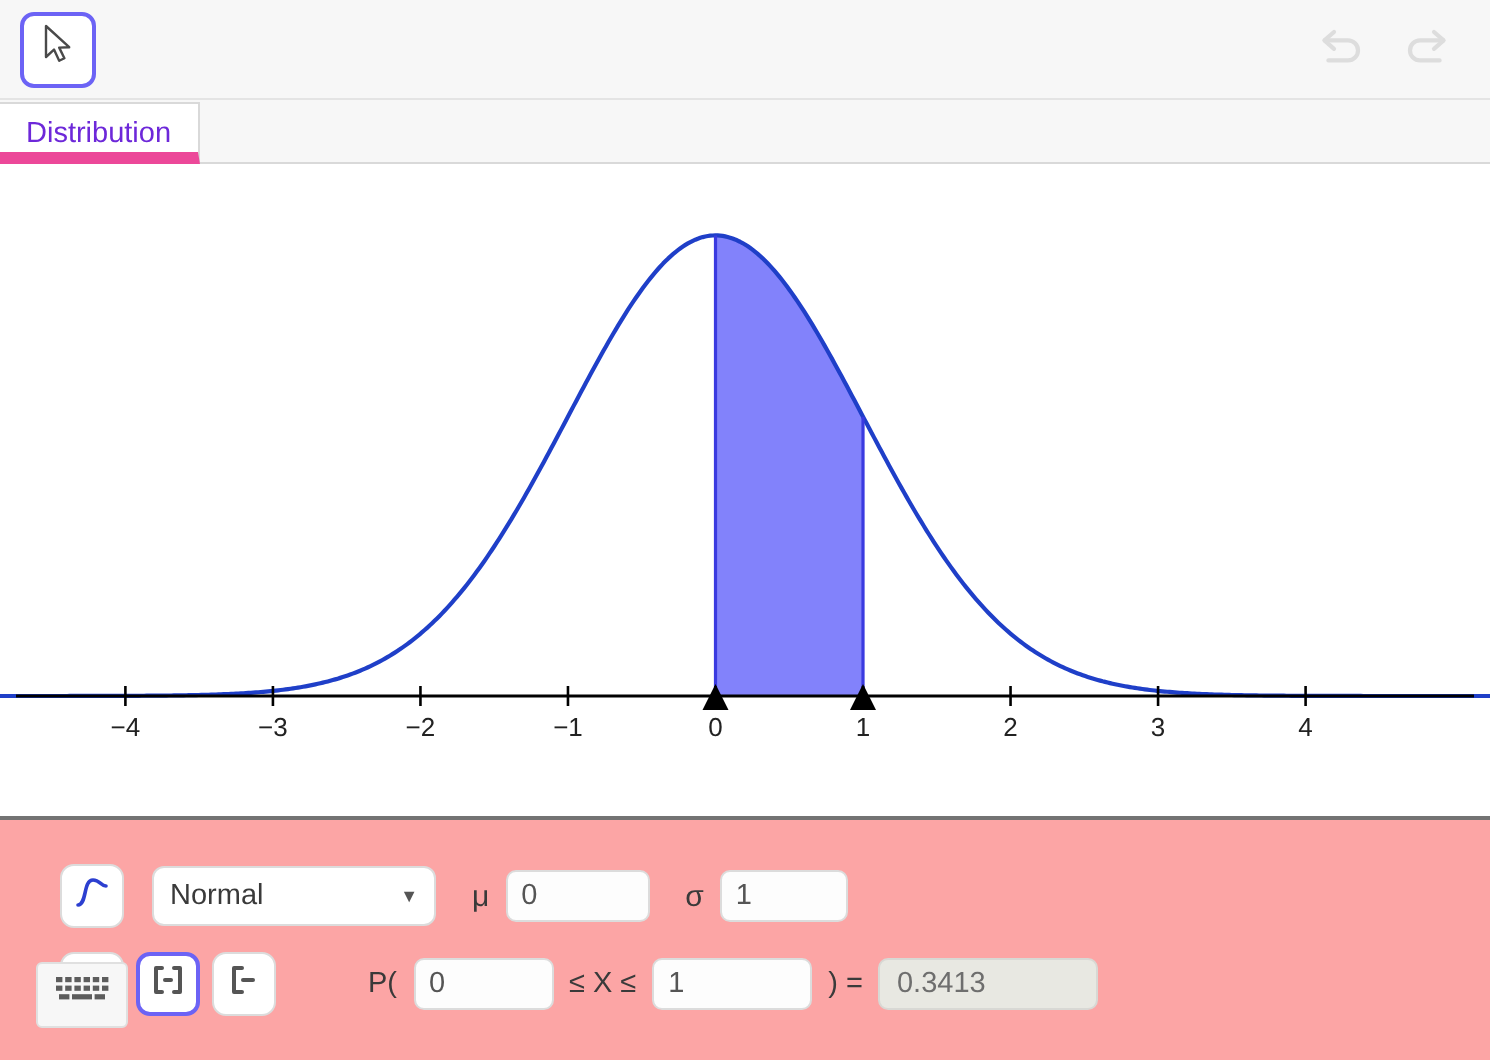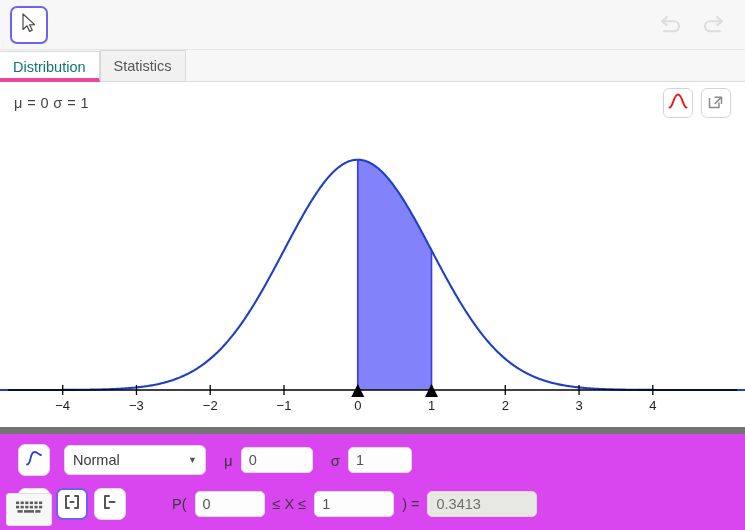--- a/index.html
+++ b/index.html
@@ -83,22 +83,22 @@
     color: #555555;
     background: #f1f1f1;
     border: 1px solid #d9d9d9;
     border-bottom: none;
     box-sizing: border-box;
     cursor: pointer;
     white-space: nowrap;
   }
   .tab.active {
     background: #ffffff;
-    color: #0f766e;
-    border-bottom: 4px solid #ec4899;
+    color: #6d28d9;
+    border-bottom: 6px solid #ec4899;
     margin-bottom: -1px;
   }
   .tab:first-child { border-left: none; }
 
   
   .params-row {
     height: 42px;
     display: flex;
     align-items: center;
     padding: 0 14px;
@@ -134,24 +134,24 @@
   .graph-wrap {
     flex: 1 1 auto;
     position: relative;
     background: #ffffff;
     overflow: hidden;
   }
   .graph-svg { display: block; }
 
   
   .controls {
-    background: #d946ef;
-    border-top: 7px solid #737373;
+    background: #fca5a5;
+    border-top: 2px solid #737373;
     flex: 0 0 auto;
-    padding: 4px;
+    padding: 16px;
   }
   .ctrl-row {
     display: flex;
     align-items: center;
     height: 44px;
     padding: 0 14px;
     box-sizing: border-box;
     gap: 0;
   }
   .icon-btn {
@@ -279,44 +279,22 @@
             <path d="M18 4 L22.8 8.2 L18 12.4" fill="none" stroke="#dddddd" stroke-width="2.1" stroke-linecap="round" stroke-linejoin="round"></path>
             <path d="M22.6 8.2 H11 a5 5 0 0 0 0 10 H20.8" fill="none" stroke="#dddddd" stroke-width="2.1" stroke-linecap="round"></path>
           </svg>
         </span>
       </div>
     </div>
   </div>
 
   <div class="tabs">
     <div class="tab active">Distribution</div>
-    <div class="tab">Statistics</div>
   </div>
 
-  <div class="params-row">
-    <div class="params-text">μ = 0  σ = 1</div>
-    <div class="params-right">
-      <div class="sq-btn">
-        <span>
-          <svg width="20" height="18" viewBox="0 0 20 18">
-            <path d="M1.5 15.5 C5 15.5 5.6 2.5 10 2.5 C14.4 2.5 15 15.5 18.5 15.5" fill="none" stroke="#e02020" stroke-width="2" stroke-linecap="round"></path>
-          </svg>
-        </span>
-      </div>
-      <div class="sq-btn">
-        <span>
-          <svg width="18" height="18" viewBox="0 0 18 18">
-            <path d="M2.5 6 L2.5 15.5 L12 15.5 L12 10.5" fill="none" stroke="#8a8a8a" stroke-width="1.5" stroke-linejoin="round"></path>
-            <path d="M7.5 5.2 L14.5 5.2 L14.5 12" fill="none" stroke="#8a8a8a" stroke-width="1.5" stroke-linejoin="round"></path>
-            <path d="M14.3 5.4 L7.8 11.9" fill="none" stroke="#8a8a8a" stroke-width="1.5"></path>
-          </svg>
-        </span>
-      </div>
-    </div>
-  </div>
 
   <div class="graph-wrap">
     <svg class="graph-svg" id="graph" width="745" height="302" viewBox="0 0 745 302">
       <g>
         <path id="fillpath" fill="#7b7bfb" fill-opacity="0.95" stroke="none" d="M357.75 266 L357.75 35.70 L358.08 35.70 L358.42 35.71 L358.75 35.72 L359.09 35.74 L359.42 35.76 L359.76 35.79 L360.09 35.82 L360.43 35.85 L360.77 35.89 L361.10 35.94 L361.44 35.99 L361.77 36.04 L362.11 36.10 L362.44 36.17 L362.78 36.24 L363.11 36.31 L363.45 36.39 L363.78 36.47 L364.12 36.56 L364.45 36.65 L364.79 36.75 L365.12 36.85 L365.46 36.96 L365.79 37.07 L366.13 37.18 L366.46 37.30 L366.80 37.43 L367.14 37.56 L367.47 37.69 L367.81 37.83 L368.14 37.98 L368.48 38.12 L368.81 38.28 L369.15 38.44 L369.48 38.60 L369.82 38.76 L370.15 38.94 L370.49 39.11 L370.82 39.29 L371.16 39.48 L371.49 39.67 L371.83 39.86 L372.16 40.06 L372.50 40.26 L372.84 40.47 L373.17 40.68 L373.51 40.90 L373.84 41.12 L374.18 41.34 L374.51 41.57 L374.85 41.81 L375.18 42.05 L375.52 42.29 L375.85 42.54 L376.19 42.79 L376.52 43.04 L376.86 43.30 L377.19 43.57 L377.53 43.84 L377.86 44.11 L378.20 44.39 L378.54 44.67 L378.87 44.95 L379.21 45.24 L379.54 45.54 L379.88 45.84 L380.21 46.14 L380.55 46.44 L380.88 46.75 L381.22 47.07 L381.55 47.39 L381.89 47.71 L382.22 48.04 L382.56 48.37 L382.89 48.70 L383.23 49.04 L383.56 49.38 L383.90 49.73 L384.23 50.08 L384.57 50.44 L384.91 50.79 L385.24 51.16 L385.58 51.52 L385.91 51.89 L386.25 52.26 L386.58 52.64 L386.92 53.02 L387.25 53.41 L387.59 53.80 L387.92 54.19 L388.26 54.58 L388.59 54.98 L388.93 55.39 L389.26 55.79 L389.60 56.20 L389.93 56.62 L390.27 57.03 L390.61 57.45 L390.94 57.88 L391.28 58.31 L391.61 58.74 L391.95 59.17 L392.28 59.61 L392.62 60.05 L392.95 60.49 L393.29 60.94 L393.62 61.39 L393.96 61.84 L394.29 62.30 L394.63 62.76 L394.96 63.23 L395.30 63.69 L395.63 64.16 L395.97 64.63 L396.31 65.11 L396.64 65.59 L396.98 66.07 L397.31 66.56 L397.65 67.04 L397.98 67.53 L398.32 68.03 L398.65 68.52 L398.99 69.02 L399.32 69.53 L399.66 70.03 L399.99 70.54 L400.33 71.05 L400.66 71.56 L401.00 72.08 L401.33 72.59 L401.67 73.12 L402.00 73.64 L402.34 74.16 L402.68 74.69 L403.01 75.22 L403.35 75.76 L403.68 76.29 L404.02 76.83 L404.35 77.37 L404.69 77.91 L405.02 78.46 L405.36 79.01 L405.69 79.56 L406.03 80.11 L406.36 80.66 L406.70 81.22 L407.03 81.78 L407.37 82.34 L407.70 82.90 L408.04 83.47 L408.38 84.03 L408.71 84.60 L409.05 85.17 L409.38 85.74 L409.72 86.32 L410.05 86.90 L410.39 87.47 L410.72 88.05 L411.06 88.64 L411.39 89.22 L411.73 89.80 L412.06 90.39 L412.40 90.98 L412.73 91.57 L413.07 92.16 L413.40 92.75 L413.74 93.35 L414.08 93.95 L414.41 94.54 L414.75 95.14 L415.08 95.74 L415.42 96.35 L415.75 96.95 L416.09 97.56 L416.42 98.16 L416.76 98.77 L417.09 99.38 L417.43 99.99 L417.76 100.60 L418.10 101.21 L418.43 101.82 L418.77 102.44 L419.10 103.05 L419.44 103.67 L419.77 104.29 L420.11 104.91 L420.45 105.53 L420.78 106.15 L421.12 106.77 L421.45 107.39 L421.79 108.01 L422.12 108.64 L422.46 109.26 L422.79 109.89 L423.13 110.51 L423.46 111.14 L423.80 111.77 L424.13 112.40 L424.47 113.02 L424.80 113.65 L425.14 114.28 L425.47 114.91 L425.81 115.55 L426.15 116.18 L426.48 116.81 L426.82 117.44 L427.15 118.07 L427.49 118.71 L427.82 119.34 L428.16 119.97 L428.49 120.61 L428.83 121.24 L429.16 121.87 L429.50 122.51 L429.83 123.14 L430.17 123.78 L430.50 124.41 L430.84 125.05 L431.17 125.68 L431.51 126.32 L431.51 266 Z"></path>
       </g>
       <g>
         <path id="curvepath" fill="none" stroke="#1f3fc8" stroke-width="2.1" stroke-linejoin="round" stroke-linecap="round" d="M0.00 266.00 L1.24 266.00 L2.48 266.00 L3.73 266.00 L4.97 266.00 L6.21 266.00 L7.45 266.00 L8.69 266.00 L9.93 266.00 L11.18 266.00 L12.42 266.00 L13.66 266.00 L14.90 266.00 L16.14 265.99 L17.38 265.99 L18.63 265.99 L19.87 265.99 L21.11 265.99 L22.35 265.99 L23.59 265.99 L24.83 265.99 L26.08 265.99 L27.32 265.99 L28.56 265.99 L29.80 265.99 L31.04 265.99 L32.28 265.99 L33.53 265.99 L34.77 265.98 L36.01 265.98 L37.25 265.98 L38.49 265.98 L39.73 265.98 L40.98 265.98 L42.22 265.98 L43.46 265.97 L44.70 265.97 L45.94 265.97 L47.18 265.97 L48.43 265.97 L49.67 265.96 L50.91 265.96 L52.15 265.96 L53.39 265.95 L54.63 265.95 L55.88 265.95 L57.12 265.94 L58.36 265.94 L59.60 265.93 L60.84 265.93 L62.08 265.93 L63.33 265.92 L64.57 265.91 L65.81 265.91 L67.05 265.90 L68.29 265.90 L69.53 265.89 L70.77 265.88 L72.02 265.87 L73.26 265.86 L74.50 265.86 L75.74 265.85 L76.98 265.84 L78.23 265.82 L79.47 265.81 L80.71 265.80 L81.95 265.79 L83.19 265.77 L84.43 265.76 L85.68 265.74 L86.92 265.73 L88.16 265.71 L89.40 265.69 L90.64 265.67 L91.88 265.65 L93.13 265.63 L94.37 265.61 L95.61 265.58 L96.85 265.56 L98.09 265.53 L99.33 265.50 L100.58 265.47 L101.82 265.44 L103.06 265.41 L104.30 265.37 L105.54 265.33 L106.78 265.29 L108.03 265.25 L109.27 265.21 L110.51 265.16 L111.75 265.11 L112.99 265.06 L114.23 265.01 L115.48 264.95 L116.72 264.89 L117.96 264.83 L119.20 264.77 L120.44 264.70 L121.68 264.63 L122.93 264.55 L124.17 264.47 L125.41 264.39 L126.65 264.30 L127.89 264.21 L129.13 264.11 L130.38 264.01 L131.62 263.90 L132.86 263.79 L134.10 263.68 L135.34 263.56 L136.58 263.43 L137.82 263.30 L139.07 263.16 L140.31 263.01 L141.55 262.86 L142.79 262.70 L144.03 262.54 L145.28 262.36 L146.52 262.18 L147.76 262.00 L149.00 261.80 L150.24 261.60 L151.48 261.38 L152.73 261.16 L153.97 260.93 L155.21 260.69 L156.45 260.44 L157.69 260.18 L158.93 259.91 L160.18 259.63 L161.42 259.33 L162.66 259.03 L163.90 258.71 L165.14 258.38 L166.38 258.04 L167.63 257.69 L168.87 257.32 L170.11 256.94 L171.35 256.55 L172.59 256.14 L173.83 255.71 L175.08 255.27 L176.32 254.82 L177.56 254.35 L178.80 253.86 L180.04 253.35 L181.28 252.83 L182.53 252.29 L183.77 251.74 L185.01 251.16 L186.25 250.57 L187.49 249.95 L188.73 249.32 L189.97 248.67 L191.22 247.99 L192.46 247.30 L193.70 246.58 L194.94 245.84 L196.18 245.08 L197.43 244.30 L198.67 243.49 L199.91 242.67 L201.15 241.81 L202.39 240.94 L203.63 240.04 L204.88 239.11 L206.12 238.16 L207.36 237.18 L208.60 236.18 L209.84 235.15 L211.08 234.10 L212.32 233.02 L213.57 231.91 L214.81 230.77 L216.05 229.61 L217.29 228.42 L218.53 227.20 L219.78 225.96 L221.02 224.68 L222.26 223.38 L223.50 222.04 L224.74 220.68 L225.98 219.29 L227.22 217.87 L228.47 216.43 L229.71 214.95 L230.95 213.44 L232.19 211.91 L233.43 210.34 L234.68 208.75 L235.92 207.13 L237.16 205.48 L238.40 203.80 L239.64 202.09 L240.88 200.35 L242.13 198.59 L243.37 196.79 L244.61 194.97 L245.85 193.13 L247.09 191.25 L248.33 189.35 L249.57 187.42 L250.82 185.47 L252.06 183.49 L253.30 181.49 L254.54 179.47 L255.78 177.42 L257.02 175.34 L258.27 173.25 L259.51 171.13 L260.75 168.99 L261.99 166.84 L263.23 164.66 L264.47 162.47 L265.72 160.25 L266.96 158.02 L268.20 155.78 L269.44 153.52 L270.68 151.25 L271.93 148.96 L273.17 146.66 L274.41 144.35 L275.65 142.04 L276.89 139.71 L278.13 137.38 L279.38 135.04 L280.62 132.69 L281.86 130.34 L283.10 127.99 L284.34 125.64 L285.58 123.29 L286.82 120.94 L288.07 118.60 L289.31 116.25 L290.55 113.92 L291.79 111.59 L293.03 109.27 L294.27 106.96 L295.52 104.66 L296.76 102.38 L298.00 100.11 L299.24 97.86 L300.48 95.62 L301.72 93.40 L302.97 91.21 L304.21 89.03 L305.45 86.88 L306.69 84.76 L307.93 82.66 L309.18 80.59 L310.42 78.55 L311.66 76.54 L312.90 74.57 L314.14 72.62 L315.38 70.72 L316.63 68.85 L317.87 67.02 L319.11 65.23 L320.35 63.48 L321.59 61.77 L322.83 60.11 L324.07 58.49 L325.32 56.92 L326.56 55.40 L327.80 53.92 L329.04 52.50 L330.28 51.12 L331.52 49.80 L332.77 48.54 L334.01 47.32 L335.25 46.17 L336.49 45.07 L337.73 44.02 L338.97 43.04 L340.22 42.11 L341.46 41.25 L342.70 40.44 L343.94 39.70 L345.18 39.02 L346.43 38.40 L347.67 37.84 L348.91 37.35 L350.15 36.92 L351.39 36.55 L352.63 36.25 L353.88 36.02 L355.12 35.85 L356.36 35.74 L357.60 35.70 L358.84 35.73 L360.08 35.82 L361.32 35.97 L362.57 36.19 L363.81 36.48 L365.05 36.83 L366.29 37.24 L367.53 37.72 L368.77 38.26 L370.02 38.87 L371.26 39.53 L372.50 40.26 L373.74 41.05 L374.98 41.90 L376.23 42.81 L377.47 43.79 L378.71 44.81 L379.95 45.90 L381.19 47.04 L382.43 48.24 L383.68 49.50 L384.92 50.81 L386.16 52.17 L387.40 53.58 L388.64 55.04 L389.88 56.55 L391.13 58.11 L392.37 59.72 L393.61 61.37 L394.85 63.07 L396.09 64.81 L397.33 66.59 L398.58 68.41 L399.82 70.27 L401.06 72.17 L402.30 74.10 L403.54 76.07 L404.78 78.07 L406.02 80.10 L407.27 82.17 L408.51 84.26 L409.75 86.38 L410.99 88.52 L412.23 90.69 L413.47 92.88 L414.72 95.09 L415.96 97.32 L417.20 99.57 L418.44 101.84 L419.68 104.12 L420.93 106.41 L422.17 108.72 L423.41 111.04 L424.65 113.36 L425.89 115.70 L427.13 118.04 L428.38 120.38 L429.62 122.73 L430.86 125.08 L432.10 127.43 L433.34 129.78 L434.58 132.13 L435.83 134.48 L437.07 136.82 L438.31 139.16 L439.55 141.48 L440.79 143.80 L442.03 146.12 L443.27 148.42 L444.52 150.70 L445.76 152.98 L447.00 155.24 L448.24 157.49 L449.48 159.73 L450.72 161.94 L451.97 164.14 L453.21 166.32 L454.45 168.48 L455.69 170.63 L456.93 172.75 L458.18 174.85 L459.42 176.93 L460.66 178.98 L461.90 181.01 L463.14 183.02 L464.38 185.00 L465.63 186.96 L466.87 188.90 L468.11 190.80 L469.35 192.68 L470.59 194.54 L471.83 196.36 L473.07 198.16 L474.32 199.93 L475.56 201.68 L476.80 203.39 L478.04 205.08 L479.28 206.74 L480.53 208.37 L481.77 209.97 L483.01 211.54 L484.25 213.08 L485.49 214.59 L486.73 216.08 L487.98 217.53 L489.22 218.96 L490.46 220.36 L491.70 221.72 L492.94 223.06 L494.18 224.37 L495.42 225.66 L496.67 226.91 L497.91 228.13 L499.15 229.33 L500.39 230.50 L501.63 231.64 L502.88 232.76 L504.12 233.84 L505.36 234.91 L506.60 235.94 L507.84 236.95 L509.08 237.93 L510.32 238.89 L511.57 239.82 L512.81 240.72 L514.05 241.61 L515.29 242.47 L516.53 243.30 L517.78 244.11 L519.02 244.90 L520.26 245.66 L521.50 246.41 L522.74 247.13 L523.98 247.83 L525.23 248.51 L526.47 249.17 L527.71 249.80 L528.95 250.42 L530.19 251.02 L531.43 251.60 L532.67 252.16 L533.92 252.71 L535.16 253.23 L536.40 253.74 L537.64 254.23 L538.88 254.71 L540.13 255.17 L541.37 255.61 L542.61 256.04 L543.85 256.45 L545.09 256.85 L546.33 257.23 L547.57 257.60 L548.82 257.96 L550.06 258.30 L551.30 258.64 L552.54 258.95 L553.78 259.26 L555.02 259.56 L556.27 259.84 L557.51 260.12 L558.75 260.38 L559.99 260.63 L561.23 260.87 L562.48 261.11 L563.72 261.33 L564.96 261.55 L566.20 261.75 L567.44 261.95 L568.68 262.14 L569.92 262.32 L571.17 262.50 L572.41 262.66 L573.65 262.82 L574.89 262.98 L576.13 263.12 L577.38 263.26 L578.62 263.40 L579.86 263.53 L581.10 263.65 L582.34 263.77 L583.58 263.88 L584.82 263.98 L586.07 264.09 L587.31 264.18 L588.55 264.28 L589.79 264.37 L591.03 264.45 L592.27 264.53 L593.52 264.61 L594.76 264.68 L596.00 264.75 L597.24 264.82 L598.48 264.88 L599.72 264.94 L600.97 265.00 L602.21 265.05 L603.45 265.10 L604.69 265.15 L605.93 265.20 L607.17 265.24 L608.42 265.28 L609.66 265.32 L610.90 265.36 L612.14 265.40 L613.38 265.43 L614.63 265.46 L615.87 265.50 L617.11 265.52 L618.35 265.55 L619.59 265.58 L620.83 265.60 L622.07 265.63 L623.32 265.65 L624.56 265.67 L625.80 265.69 L627.04 265.71 L628.28 265.72 L629.52 265.74 L630.77 265.76 L632.01 265.77 L633.25 265.78 L634.49 265.80 L635.73 265.81 L636.98 265.82 L638.22 265.83 L639.46 265.84 L640.70 265.85 L641.94 265.86 L643.18 265.87 L644.42 265.88 L645.67 265.89 L646.91 265.89 L648.15 265.90 L649.39 265.91 L650.63 265.91 L651.88 265.92 L653.12 265.92 L654.36 265.93 L655.60 265.93 L656.84 265.94 L658.08 265.94 L659.33 265.95 L660.57 265.95 L661.81 265.95 L663.05 265.96 L664.29 265.96 L665.53 265.96 L666.77 265.96 L668.02 265.97 L669.26 265.97 L670.50 265.97 L671.74 265.97 L672.98 265.98 L674.23 265.98 L675.47 265.98 L676.71 265.98 L677.95 265.98 L679.19 265.98 L680.43 265.98 L681.68 265.99 L682.92 265.99 L684.16 265.99 L685.40 265.99 L686.64 265.99 L687.88 265.99 L689.13 265.99 L690.37 265.99 L691.61 265.99 L692.85 265.99 L694.09 265.99 L695.33 265.99 L696.57 265.99 L697.82 265.99 L699.06 265.99 L700.30 266.00 L701.54 266.00 L702.78 266.00 L704.02 266.00 L705.27 266.00 L706.51 266.00 L707.75 266.00 L708.99 266.00 L710.23 266.00 L711.48 266.00 L712.72 266.00 L713.96 266.00 L715.20 266.00 L716.44 266.00 L717.68 266.00 L718.92 266.00 L720.17 266.00 L721.41 266.00 L722.65 266.00 L723.89 266.00 L725.13 266.00 L726.38 266.00 L727.62 266.00 L728.86 266.00 L730.10 266.00 L731.34 266.00 L732.58 266.00 L733.83 266.00 L735.07 266.00 L736.31 266.00 L737.55 266.00 L738.79 266.00 L740.03 266.00 L741.27 266.00 L742.52 266.00 L743.76 266.00 L745.00 266.00"></path>
       </g>
       <g>

